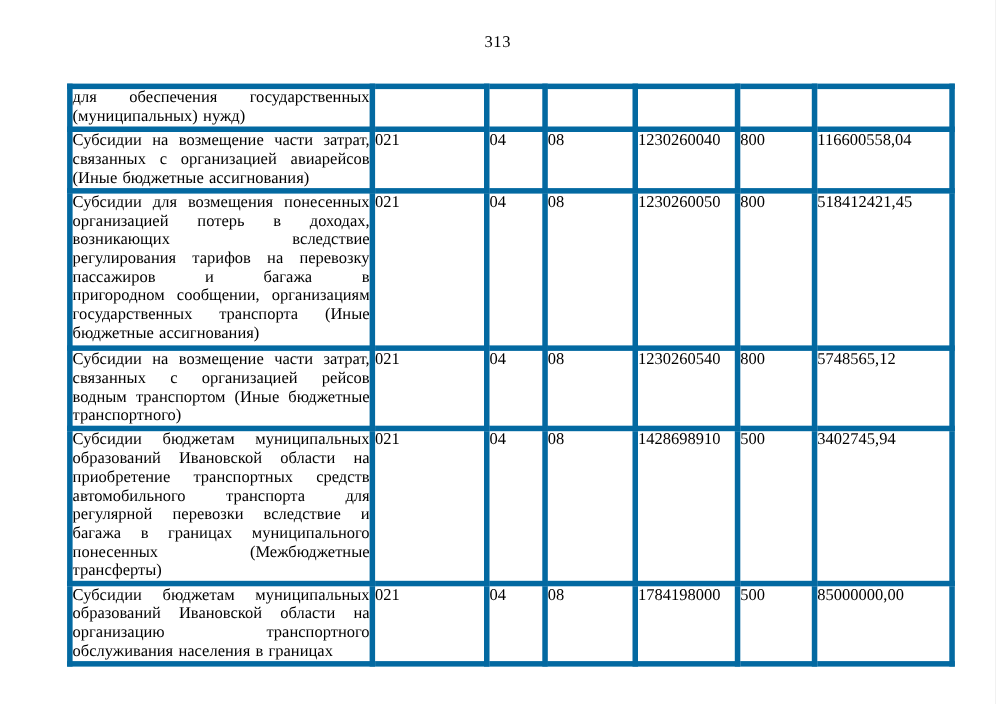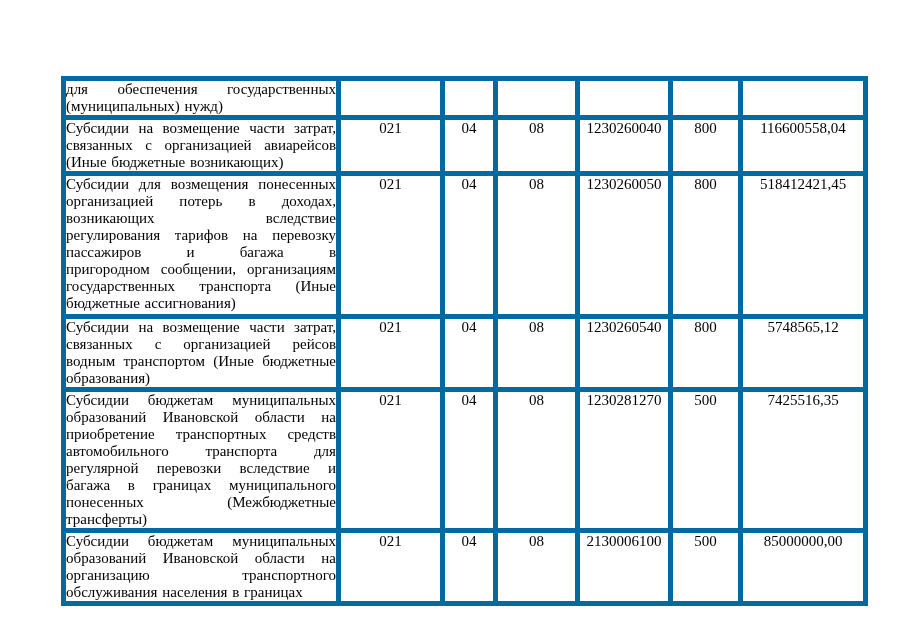--- a/index.html
+++ b/index.html
@@ -31,34 +31,35 @@
   }
   table.budget-table td {
     border: 5px solid #0369a1;
     vertical-align: top;
     font-size: 15px;
     line-height: 17px;
     padding: 0;
     overflow: hidden;
   }
   td.desc { padding: 0 6px 0 7px; }
-  td.num  { text-align: center; padding-top: 1px; }
+  td.num  { padding-top: 1px; }
   tr.r0 { height: 34px; }
   tr.r1 { height: 52px; }
   tr.r2 { height: 143px; }
   tr.r3 { height: 67px; }
   tr.r4 { height: 141px; }
   tr.r5 { height: 70px; }
   .tline { text-align: justify; text-align-last: justify; word-spacing: 1px; }
   .tline-last { text-align-last: left; font-family: Liberation Serif, serif; }
 </style>
 </head>
 <body>
 
 <div class="page">
+  <div class="page-number">313</div>
 
   <table class="budget-table">
     <colgroup>
       <col style="width:275px">
       <col style="width:104px">
       <col style="width:53px">
       <col style="width:82px">
       <col style="width:93px">
       <col style="width:70px">
       <col style="width:125px">
@@ -73,21 +74,21 @@
         <td class="num"></td>
         <td class="num"></td>
         <td class="num"></td>
         <td class="num"></td>
         <td class="num"></td>
       </tr>
       <tr class="r1">
         <td class="desc">
             <div class="tline">Субсидии на возмещение части затрат,</div>
             <div class="tline">связанных с организацией авиарейсов</div>
-            <div class="tline tline-last">(Иные бюджетные возникающих)</div>
+            <div class="tline tline-last">(Иные бюджетные ассигнования)</div>
           </td>
         <td class="num">021</td>
         <td class="num">04</td>
         <td class="num">08</td>
         <td class="num">1230260040</td>
         <td class="num">800</td>
         <td class="num">116600558,04</td>
       </tr>
       <tr class="r2">
         <td class="desc">
@@ -105,21 +106,21 @@
         <td class="num">08</td>
         <td class="num">1230260050</td>
         <td class="num">800</td>
         <td class="num">518412421,45</td>
       </tr>
       <tr class="r3">
         <td class="desc">
             <div class="tline">Субсидии на возмещение части затрат,</div>
             <div class="tline">связанных с организацией рейсов</div>
             <div class="tline">водным транспортом (Иные бюджетные</div>
-            <div class="tline tline-last">образования)</div>
+            <div class="tline tline-last">транспортного)</div>
           </td>
         <td class="num">021</td>
         <td class="num">04</td>
         <td class="num">08</td>
         <td class="num">1230260540</td>
         <td class="num">800</td>
         <td class="num">5748565,12</td>
       </tr>
       <tr class="r4">
         <td class="desc">
@@ -128,33 +129,33 @@
             <div class="tline">приобретение транспортных средств</div>
             <div class="tline">автомобильного транспорта для</div>
             <div class="tline">регулярной перевозки вследствие и</div>
             <div class="tline">багажа в границах муниципального</div>
             <div class="tline">понесенных (Межбюджетные</div>
             <div class="tline tline-last">трансферты)</div>
           </td>
         <td class="num">021</td>
         <td class="num">04</td>
         <td class="num">08</td>
-        <td class="num">1230281270</td>
+        <td class="num">1428698910</td>
         <td class="num">500</td>
-        <td class="num">7425516,35</td>
+        <td class="num">3402745,94</td>
       </tr>
       <tr class="r5">
         <td class="desc">
             <div class="tline">Субсидии бюджетам муниципальных</div>
             <div class="tline">образований Ивановской области на</div>
             <div class="tline">организацию транспортного</div>
             <div class="tline tline-last">обслуживания населения в границах</div>
           </td>
         <td class="num">021</td>
         <td class="num">04</td>
         <td class="num">08</td>
-        <td class="num">2130006100</td>
+        <td class="num">1784198000</td>
         <td class="num">500</td>
         <td class="num">85000000,00</td>
       </tr>
     </tbody>
   </table>
 </div>
 
 </body></html>

